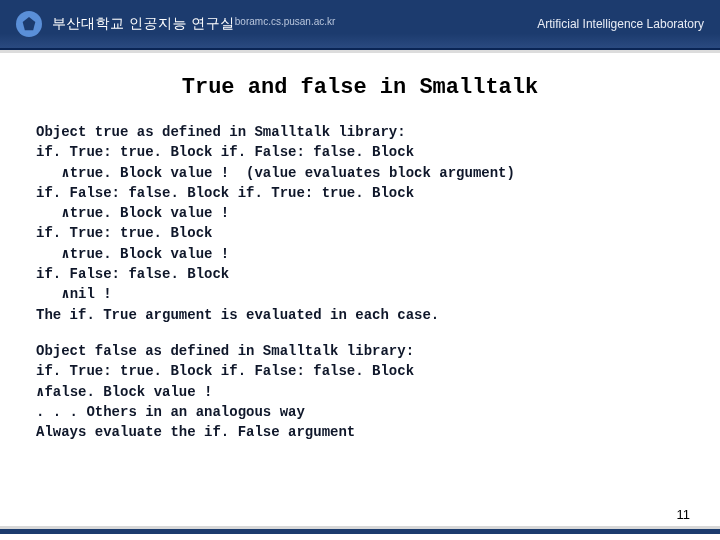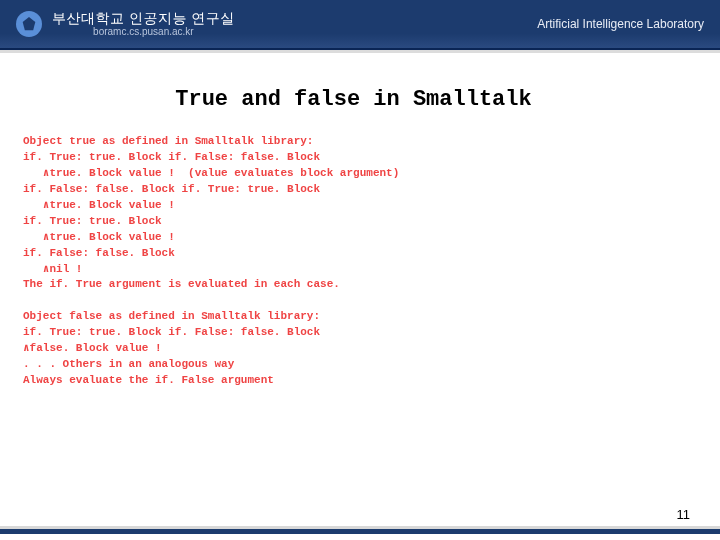--- a/index.html
+++ b/index.html
@@ -36,21 +36,20 @@
     justify-content: center;
   }
   .logo-inner {
     width: 14px;
     height: 14px;
     background: #1c3b6e;
     clip-path: polygon(50% 0, 95% 35%, 80% 95%, 20% 95%, 5% 35%);
   }
   .header-title-group {
     display: flex;
-    flex-direction: column;
     line-height: 1.1;
   }
   .header-title {
     font-family: Arial, sans-serif;
     font-size: 14px;
     letter-spacing: 0.5px;
   }
   .header-sub {
     font-family: Arial, sans-serif;
     font-size: 10px;
@@ -60,37 +59,36 @@
   .header-right {
     font-family: Arial, sans-serif;
     font-size: 12px;
     color: #e8ecf5;
   }
   .thin-bar {
     height: 3px;
     background: #dcdcdc;
   }
   .content {
-    padding: 22px 36px 0 23px;
-    margin-top: 12px;
+    padding: 22px 36px 0 36px;
   }
   .slide-title {
     font-family: "Courier New", monospace;
     font-weight: bold;
     font-size: 22px;
     text-align: center;
     margin-bottom: 22px;
   }
   .block {
     font-family: "Courier New", monospace;
     font-weight: bold;
-    font-size: 11px;
+    font-size: 14px;
     line-height: 1.45;
     white-space: pre;
-    color: #ef4444;
+    color: #0f172a;
   }
   .block + .block { margin-top: 16px; }
   .footer-bar {
     position: absolute;
     bottom: 6px;
     left: 0;
     width: 100%;
     height: 8px;
     background: #1c3b6e;
     border-top: 3px solid #d8d8d8;

